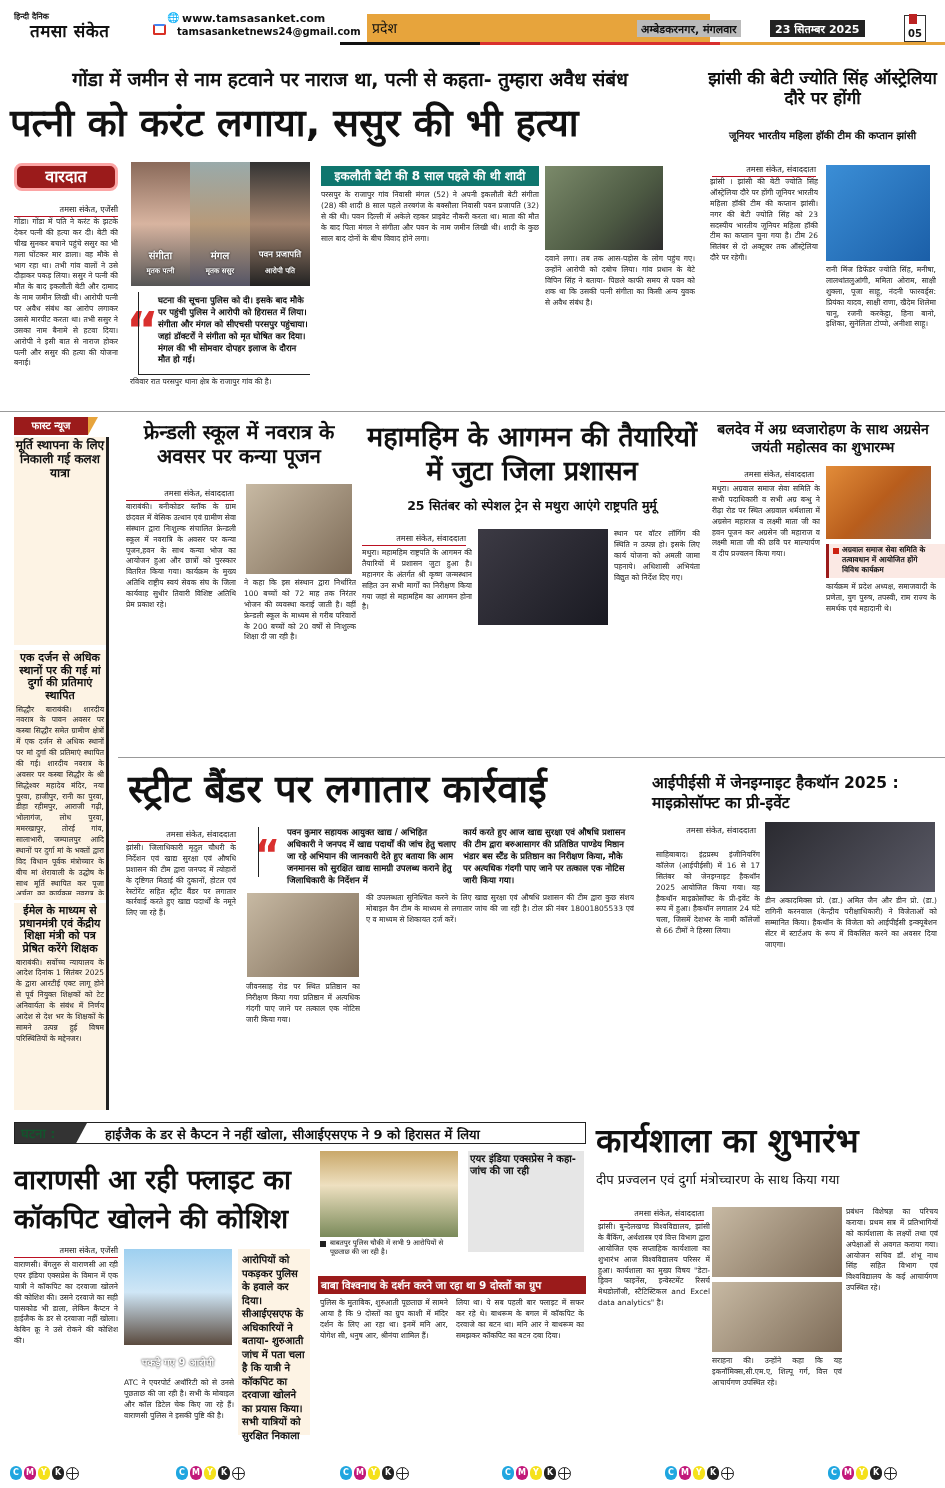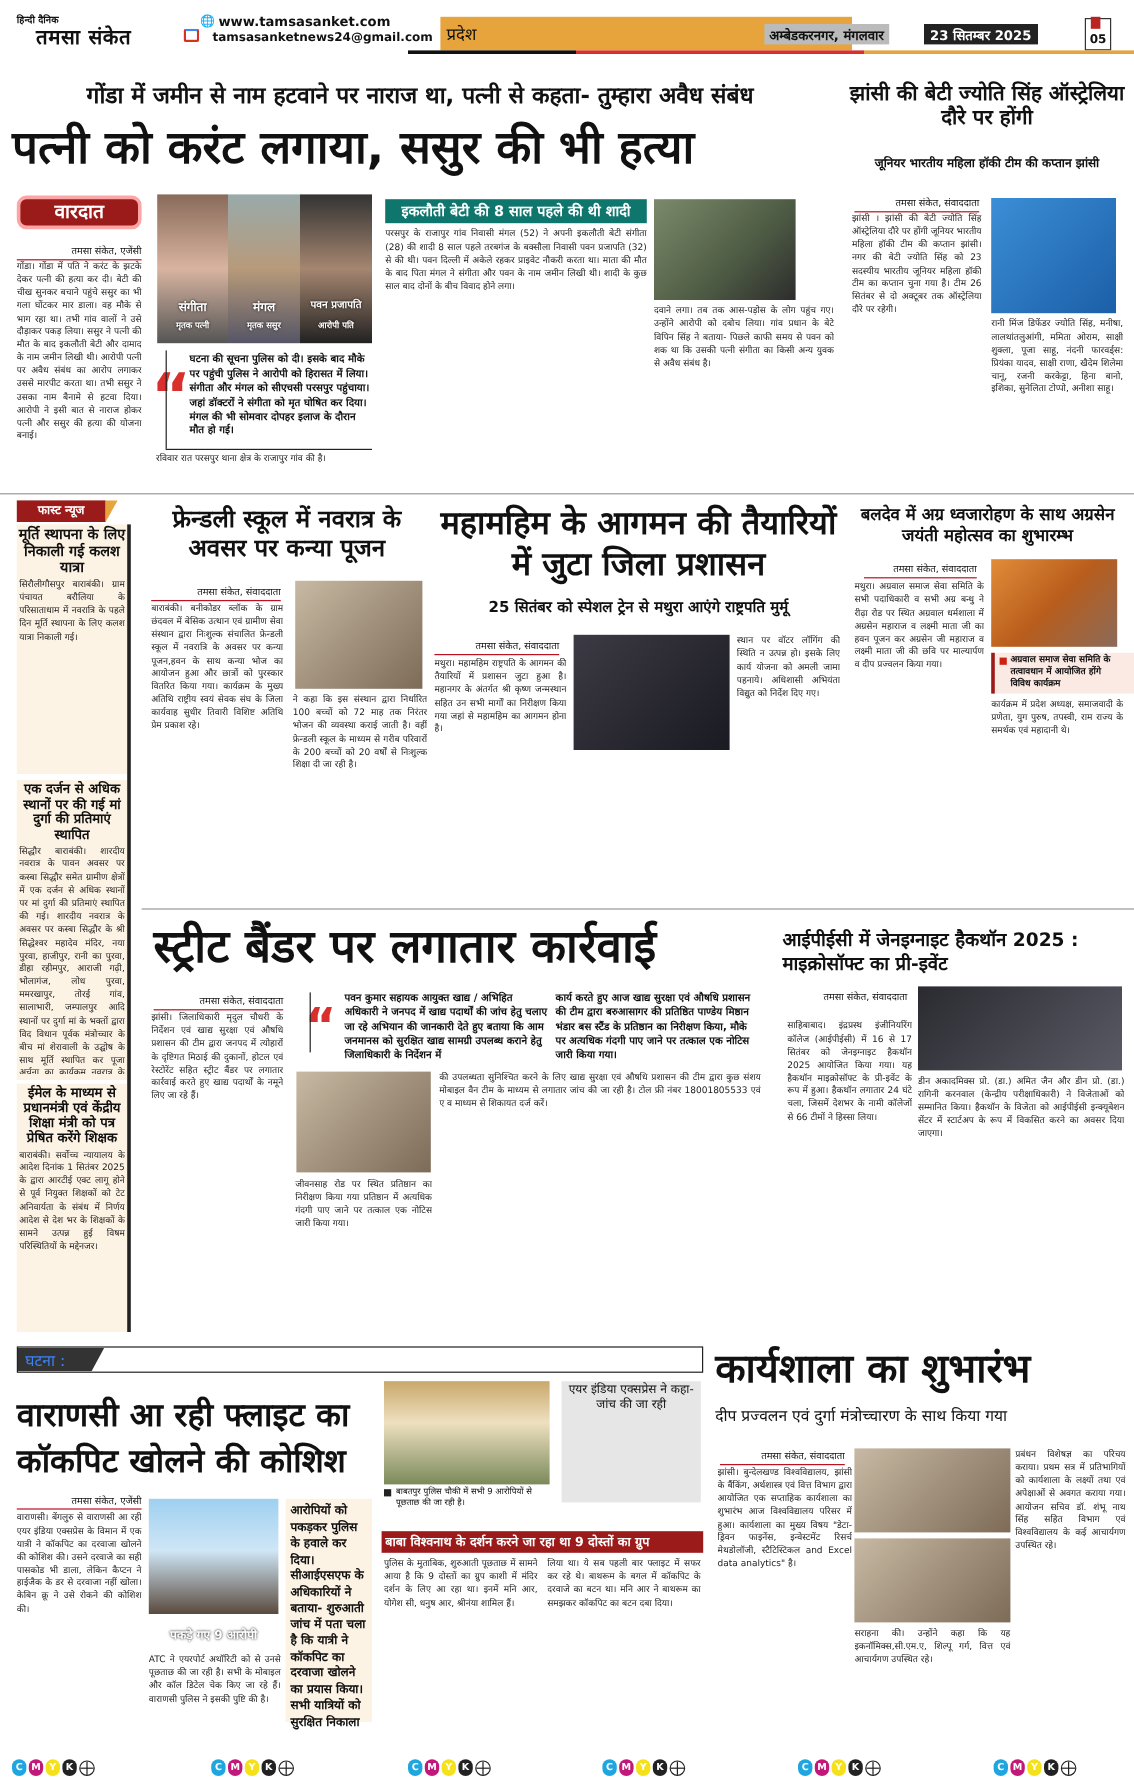--- a/index.html
+++ b/index.html
@@ -112,21 +112,20 @@
 <div class="abs body-text" style="left:826px;top:265px;width:110px;height:142px">रानी मिंज डिफेंडर ज्योति सिंह, मनीषा, लालथांतलुआंगी, ममिता ओराम, साक्षी शुक्ला, पूजा साहू, नंदनी फारवर्ड्स: प्रियंका यादव, साक्षी राणा, खैदेम शिलेमा चानू, रजनी करकेट्टा, हिना बानो, इशिका, सुनेलिता टोप्पो, अनीशा साहू।</div>
 
 <div class="abs hline" style="left:0;top:411px;width:945px"></div>
 
 <div class="abs" style="left:14px;top:417px;width:74px;height:18px;background:#9b1b1b">
   <div style="color:#fff;font-size:10px;font-weight:bold;text-align:center;line-height:18px">फास्ट न्यूज</div>
 </div>
 <div class="abs" style="left:88px;top:417px;width:0;height:0;border-left:10px solid #e7a43c;border-bottom:18px solid transparent"></div>
 <div class="abs sidebar-box" style="left:14px;top:437px;width:92px;height:208px">
   <div class="side-hl" style="font-size:12px;padding-top:2px">मूर्ति स्थापना के लिए निकाली गई कलश यात्रा</div>
-  <div class="body-text" style="padding:2px;height:150px">सिरौलीगौसपुर बाराबंकी। ग्राम पंचायत बरौलिया के परिसाताधाम में नवरात्रि के पहले दिन मूर्ति स्थापना के लिए कलश यात्रा निकाली गई।</div>
 </div>
 <div class="abs sidebar-box" style="left:14px;top:650px;width:92px;height:250px">
   <div class="side-hl" style="font-size:11px;padding-top:2px">एक दर्जन से अधिक स्थानों पर की गई मां दुर्गा की प्रतिमाएं स्थापित</div>
   <div class="body-text" style="padding:2px;height:192px">सिद्धौर बाराबंकी। शारदीय नवरात्र के पावन अवसर पर कस्बा सिद्धौर समेत ग्रामीण क्षेत्रों में एक दर्जन से अधिक स्थानों पर मां दुर्गा की प्रतिमाएं स्थापित की गई। शारदीय नवरात्र के अवसर पर कस्बा सिद्धौर के श्री सिद्धेश्वर महादेव मंदिर, नया पुरवा, हाजीपुर, रानी का पुरवा, डीहा रहीमपुर, आराजी गढ़ी, भोलागंज, लोध पुरवा, ममरखापुर, तोरई गांव, सालाभारी, जम्पालपुर आदि स्थानों पर दुर्गा मां के भक्तों द्वारा विद विधान पूर्वक मंत्रोच्चार के बीच मां शेरावाली के उद्घोष के साथ मूर्ति स्थापित कर पूजा अर्चना का कार्यक्रम नवरात्र के प्रथम दिन से शुरू हुआ।</div>
 </div>
 <div class="abs sidebar-box" style="left:14px;top:903px;width:92px;height:207px">
   <div class="side-hl" style="font-size:11px;padding-top:2px">ईमेल के माध्यम से प्रधानमंत्री एवं केंद्रीय शिक्षा मंत्री को पत्र प्रेषित करेंगे शिक्षक</div>
   <div class="body-text" style="padding:2px;height:140px">बाराबंकी। सर्वोच्च न्यायालय के आदेश दिनांक 1 सितंबर 2025 के द्वारा आरटीई एक्ट लागू होने से पूर्व नियुक्त शिक्षकों को टेट अनिवार्यता के संबंध में निर्णय आदेश से देश भर के शिक्षकों के सामने उत्पन्न हुई विषम परिस्थितियों के मद्देनजर।</div>
 </div>
 <div class="abs" style="left:106px;top:437px;width:3px;height:673px;background:#222"></div>
@@ -168,35 +167,36 @@
 <div class="abs body-text" style="left:366px;top:893px;width:268px;height:212px">की उपलब्धता सुनिश्चित करने के लिए खाद्य सुरक्षा एवं औषधि प्रशासन की टीम द्वारा कुछ संशय मोबाइल वैन टीम के माध्यम से लगातार जांच की जा रही है। टोल फ्री नंबर 18001805533 एवं ए व माध्यम से शिकायत दर्ज करें।</div>
 
 <div class="abs hl" style="left:652px;top:773px;width:290px;font-size:15.5px;white-space:normal;line-height:1.3">आईपीईसी में जेनइग्नाइट हैकथॉन 2025 : माइक्रोसॉफ्ट का प्री-इवेंट</div>
 <div class="abs byline" style="left:656px;top:824px;width:100px;border-bottom:none">तमसा संकेत, संवाददाता</div>
 <div class="abs photo dark" style="left:765px;top:822px;width:170px;height:70px"></div>
 <div class="abs body-text" style="left:656px;top:850px;width:104px;height:255px">साहिबाबाद। इंद्रप्रस्थ इंजीनियरिंग कॉलेज (आईपीईसी) में 16 से 17 सितंबर को जेनइग्नाइट हैकथॉन 2025 आयोजित किया गया। यह हैकथॉन माइक्रोसॉफ्ट के प्री-इवेंट के रूप में हुआ। हैकथॉन लगातार 24 घंटे चला, जिसमें देशभर के नामी कॉलेजों से 66 टीमों ने हिस्सा लिया।</div>
 <div class="abs body-text" style="left:765px;top:896px;width:172px;height:209px">डीन अकादमिक्स प्रो. (डा.) अमित जैन और डीन प्रो. (डा.) रागिनी करनवाल (केन्द्रीय परीक्षाधिकारी) ने विजेताओं को सम्मानित किया। हैकथॉन के विजेता को आईपीईसी इन्क्यूबेशन सेंटर में स्टार्टअप के रूप में विकसित करने का अवसर दिया जाएगा।</div>
 
 <div class="abs" style="left:14px;top:1122px;width:572px;height:22px;background:#fff;border:1px solid #222">
   <div class="abs" style="left:0;top:0;width:72px;height:20px;background:#333;clip-path:polygon(0 0,100% 0,85% 100%,0 100%)"></div>
-  <div class="abs" style="left:6px;top:1px;color:#3b82f6;font-size:13px;font-weight:normal">घटना :</div>
+  <div class="abs" style="left:6px;top:1px;color:#14532d;font-size:13px;font-weight:bold">घटना :</div>
+  <div class="abs" style="left:90px;top:2px;font-size:13px;font-weight:bold;white-space:nowrap">हाईजैक के डर से कैप्टन ने नहीं खोला, सीआईएसएफ ने 9 को हिरासत में लिया</div>
 </div>
 <div class="abs hl" style="left:14px;top:1160px;width:330px;font-size:27px;white-space:normal;line-height:1.45">वाराणसी आ रही फ्लाइट का कॉकपिट खोलने की कोशिश</div>
 <div class="abs byline" style="left:14px;top:1244px;width:104px">तमसा संकेत, एजेंसी</div>
 <div class="abs body-text" style="left:14px;top:1260px;width:104px;height:188px">वाराणसी। बेंगलुरु से वाराणसी आ रही एयर इंडिया एक्सप्रेस के विमान में एक यात्री ने कॉकपिट का दरवाजा खोलने की कोशिश की। उसने दरवाजे का सही पासकोड भी डाला, लेकिन कैप्टन ने हाईजैक के डर से दरवाजा नहीं खोला। केबिन क्रू ने उसे रोकने की कोशिश की।</div>
 <div class="abs photo plane" style="left:124px;top:1249px;width:108px;height:96px">
   <div class="abs caption" style="left:0;top:106px;width:108px;font-size:10px">पकड़े गए 9 आरोपी</div>
 </div>
 <div class="abs body-text" style="left:124px;top:1378px;width:110px;height:70px">ATC ने एयरपोर्ट अथॉरिटी को से उनसे पूछताछ की जा रही है। सभी के मोबाइल और कॉल डिटेल चेक किए जा रहे हैं। वाराणसी पुलिस ने इसकी पुष्टि की है।</div>
 <div class="abs" style="left:238px;top:1249px;width:72px;height:186px;background:#fdf3e4;font-size:10px;font-weight:bold;line-height:1.35;padding:4px">आरोपियों को पकड़कर पुलिस के हवाले कर दिया। सीआईएसएफ के अधिकारियों ने बताया- शुरुआती जांच में पता चला है कि यात्री ने कॉकपिट का दरवाजा खोलने का प्रयास किया। सभी यात्रियों को सुरक्षित निकाला</div>
 <div class="abs photo chowki" style="left:320px;top:1151px;width:138px;height:86px"></div>
 <div class="abs" style="left:320px;top:1241px;width:6px;height:6px;background:#222"></div>
 <div class="abs" style="left:330px;top:1239px;width:130px;font-size:7px;line-height:1.3">बाबतपुर पुलिस चौकी में सभी 9 आरोपियों से पूछताछ की जा रही है।</div>
 <div class="abs" style="left:468px;top:1151px;width:116px;height:101px;background:#e6e6e6;padding:2px">
-  <div style="font-size:10px;font-weight:normal;text-align:center;line-height:1.2">एयर इंडिया एक्सप्रेस ने कहा- जांच की जा रही</div>
+  <div style="font-size:10px;font-weight:bold;text-align:left;line-height:1.2">एयर इंडिया एक्सप्रेस ने कहा- जांच की जा रही</div>
 </div>
 <div class="abs" style="left:318px;top:1276px;width:268px;height:18px;background:#9b1b1b">
   <div style="color:#fff;font-size:10.5px;font-weight:bold;line-height:18px;padding-left:3px;white-space:nowrap;overflow:hidden">बाबा विश्वनाथ के दर्शन करने जा रहा था 9 दोस्तों का ग्रुप</div>
 </div>
 <div class="abs body-text" style="left:320px;top:1298px;width:128px;height:150px">पुलिस के मुताबिक, शुरुआती पूछताछ में सामने आया है कि 9 दोस्तों का ग्रुप काशी में मंदिर दर्शन के लिए आ रहा था। इनमें मनि आर, योगेश सी, धनुष आर, श्रीनंया शामिल हैं।</div>
 <div class="abs body-text" style="left:456px;top:1298px;width:128px;height:150px">लिया था। ये सब पहली बार फ्लाइट में सफर कर रहे थे। बाथरूम के बगल में कॉकपिट के दरवाजे का बटन था। मनि आर ने बाथरूम का समझकर कॉकपिट का बटन दबा दिया।</div>
 
 <div class="abs hl" style="left:596px;top:1124px;width:345px;font-size:33px">कार्यशाला का शुभारंभ</div>
 <div class="abs" style="left:596px;top:1170px;width:345px;font-size:13px;font-weight:normal;white-space:nowrap;text-align:left">दीप प्रज्वलन एवं दुर्गा मंत्रोच्चारण के साथ किया गया</div>
 <div class="abs byline" style="left:600px;top:1207px;width:104px">तमसा संकेत, संवाददाता</div>

